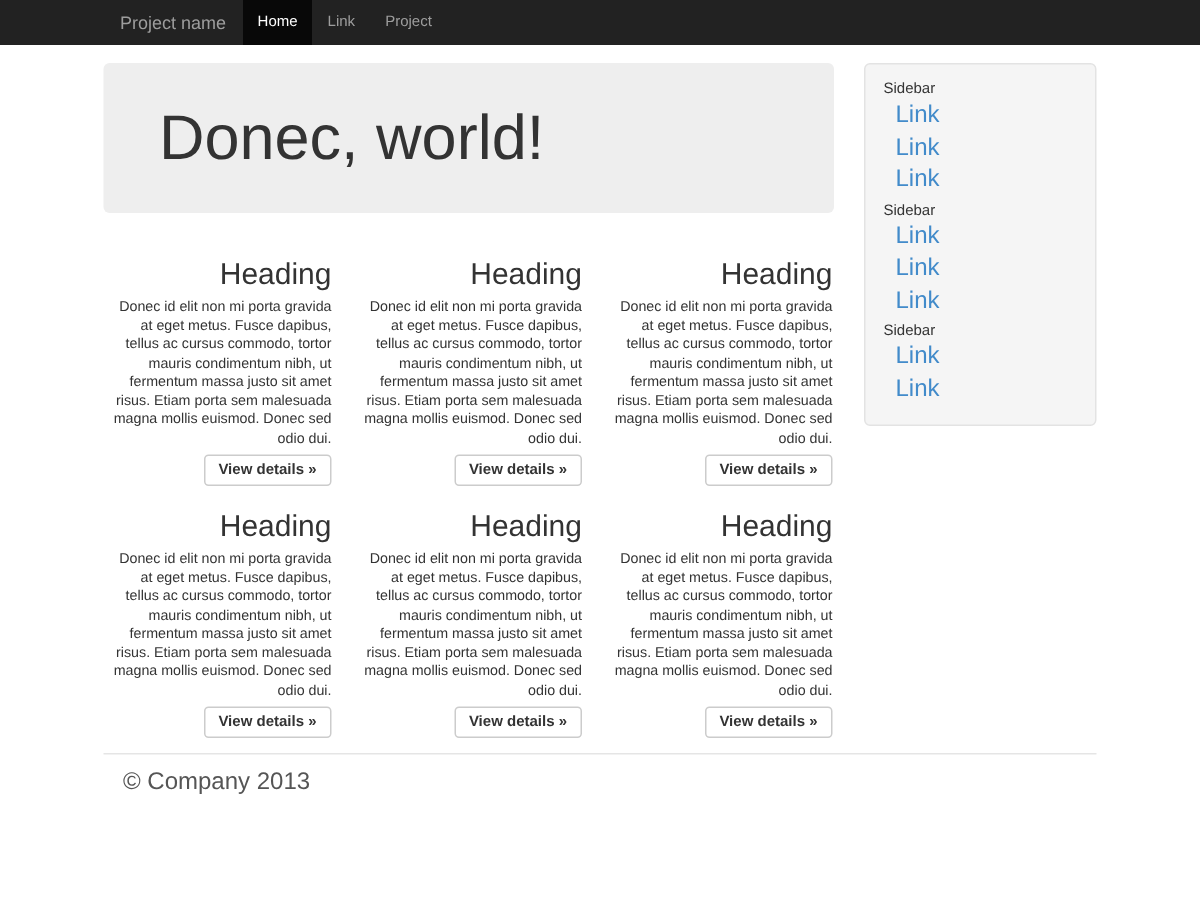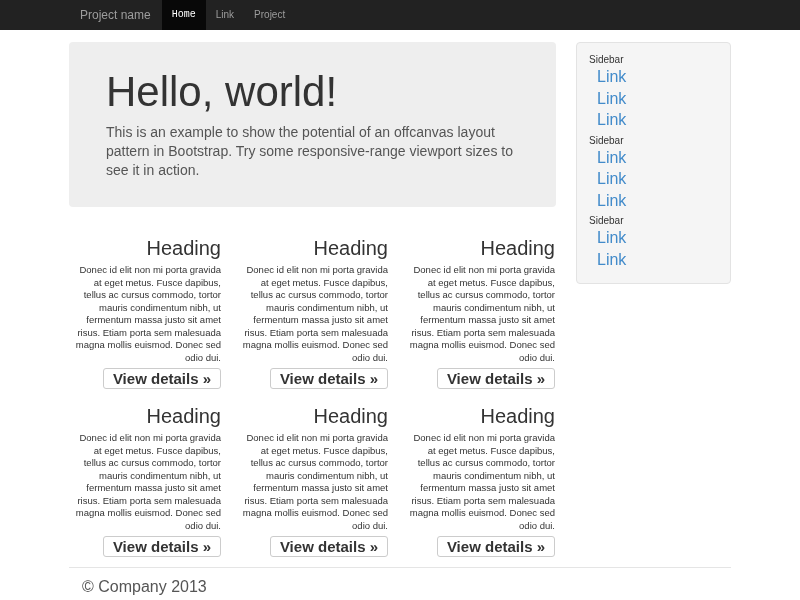--- a/index.html
+++ b/index.html
@@ -43,21 +43,20 @@
     display: block;
     padding: 0 10px;
     line-height: 30px;
     font-size: 10px;
     color: #9d9d9d;
     text-decoration: none;
   }
   .nav-menu li.active a {
     background: #080808;
     color: #fff;
-    font-family: Liberation Mono, monospace;
   }
 
   
   .container {
     width: 662px;
     margin: 0 auto;
   }
   .row-offcanvas {
     display: flex;
     margin-top: 12px;
@@ -107,21 +106,21 @@
   .fcol p {
     margin: 0 0 2px;
     font-size: 9.5px;
     line-height: 12.5px;
     color: #333;
   }
   .btn-default {
     display: inline-block;
     margin-top: 2px;
     padding: 4px 9px;
-    font-size: 15px;
+    font-size: 10px;
     line-height: 11px;
     font-weight: bold;
     color: #333;
     background: #fff;
     border: 1px solid #ccc;
     border-radius: 3px;
     text-decoration: none;
     white-space: nowrap;
   }
 
@@ -179,22 +178,21 @@
         </li>
       </ul>
   </div>
 </nav>
 
 <div class="container">
   <div class="row-offcanvas">
 
     <div class="main-col">
       <div class="jumbotron">
-        <h1>Hello, world!</h1>
-        <p>This is an example to show the potential of an offcanvas layout pattern in Bootstrap. Try some responsive-range viewport sizes to see it in action.</p>
+        <h1>Donec, world!</h1>
       </div>
       <div class="features" id="features-row-1">
           <div class="fcol"><h2>Heading</h2><p>Donec id elit non mi porta gravida at eget metus. Fusce dapibus, tellus ac cursus commodo, tortor mauris condimentum nibh, ut fermentum massa justo sit amet risus. Etiam porta sem malesuada magna mollis euismod. Donec sed odio dui.</p><a href="#" class="btn-default">View details »</a></div>
           <div class="fcol"><h2>Heading</h2><p>Donec id elit non mi porta gravida at eget metus. Fusce dapibus, tellus ac cursus commodo, tortor mauris condimentum nibh, ut fermentum massa justo sit amet risus. Etiam porta sem malesuada magna mollis euismod. Donec sed odio dui.</p><a href="#" class="btn-default">View details »</a></div>
           <div class="fcol"><h2>Heading</h2><p>Donec id elit non mi porta gravida at eget metus. Fusce dapibus, tellus ac cursus commodo, tortor mauris condimentum nibh, ut fermentum massa justo sit amet risus. Etiam porta sem malesuada magna mollis euismod. Donec sed odio dui.</p><a href="#" class="btn-default">View details »</a></div>
         </div>
       <div class="features second" id="features-row-2">
           <div class="fcol"><h2>Heading</h2><p>Donec id elit non mi porta gravida at eget metus. Fusce dapibus, tellus ac cursus commodo, tortor mauris condimentum nibh, ut fermentum massa justo sit amet risus. Etiam porta sem malesuada magna mollis euismod. Donec sed odio dui.</p><a href="#" class="btn-default">View details »</a></div>
           <div class="fcol"><h2>Heading</h2><p>Donec id elit non mi porta gravida at eget metus. Fusce dapibus, tellus ac cursus commodo, tortor mauris condimentum nibh, ut fermentum massa justo sit amet risus. Etiam porta sem malesuada magna mollis euismod. Donec sed odio dui.</p><a href="#" class="btn-default">View details »</a></div>
           <div class="fcol"><h2>Heading</h2><p>Donec id elit non mi porta gravida at eget metus. Fusce dapibus, tellus ac cursus commodo, tortor mauris condimentum nibh, ut fermentum massa justo sit amet risus. Etiam porta sem malesuada magna mollis euismod. Donec sed odio dui.</p><a href="#" class="btn-default">View details »</a></div>

